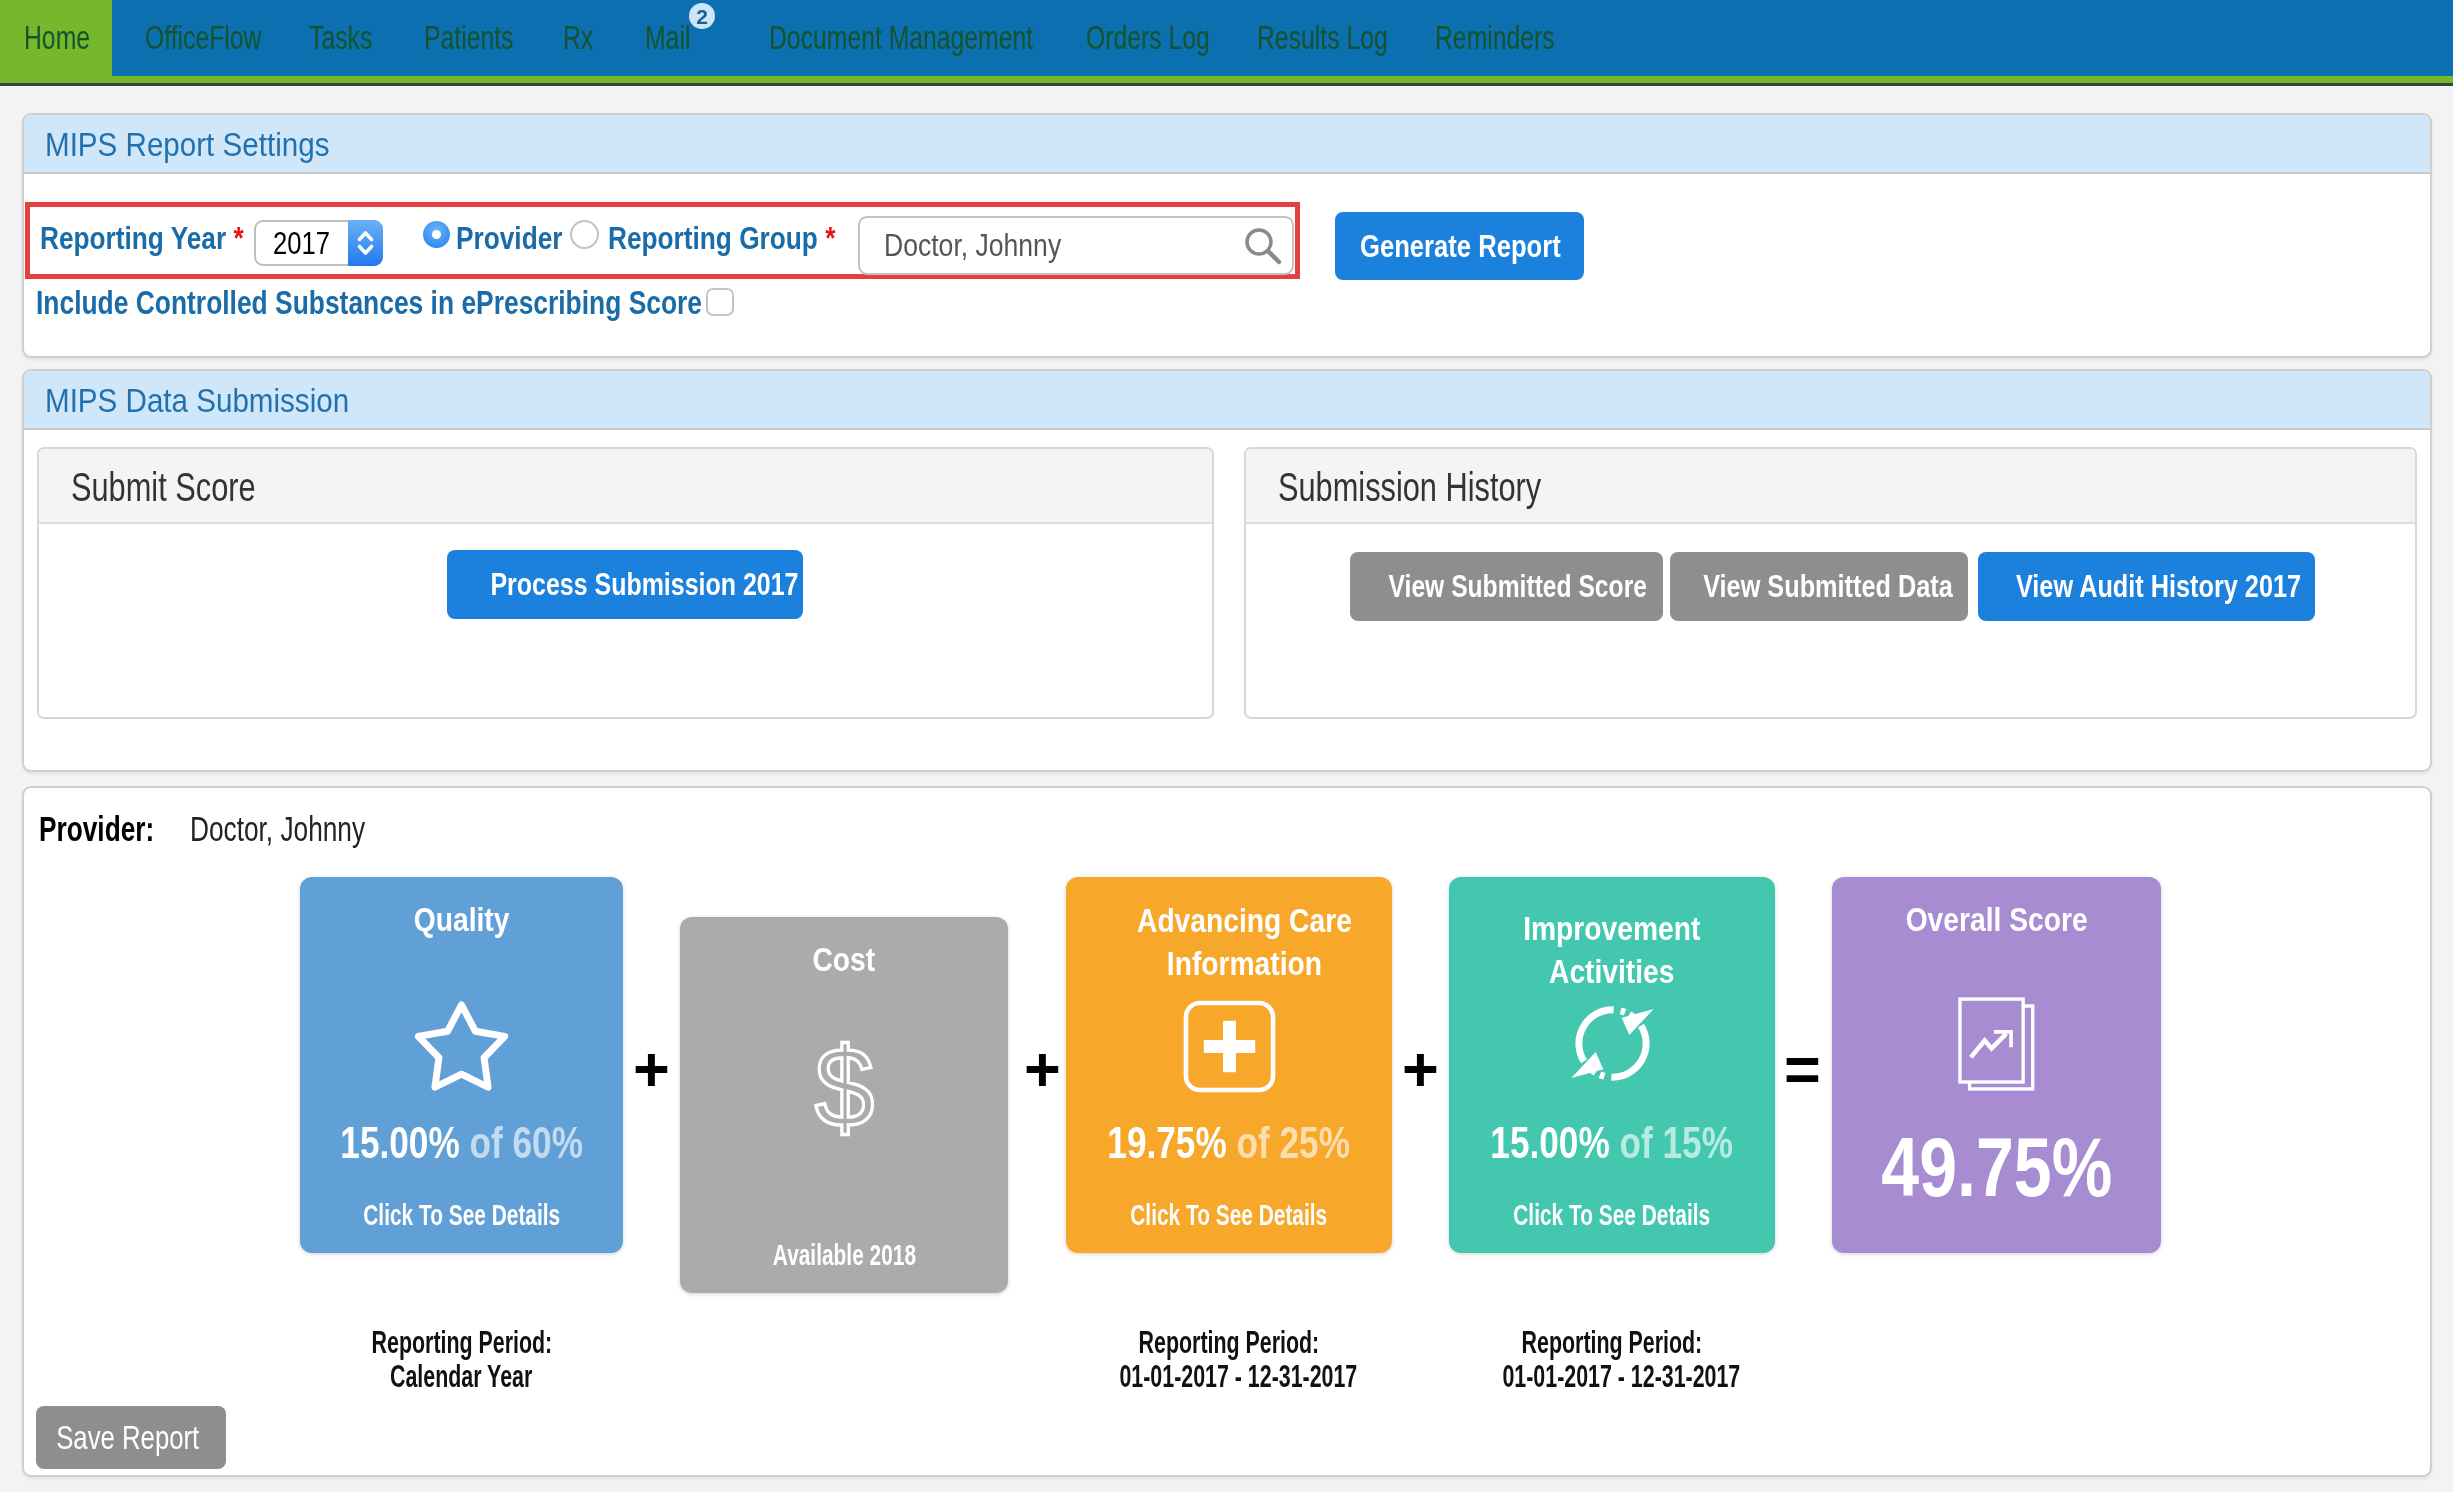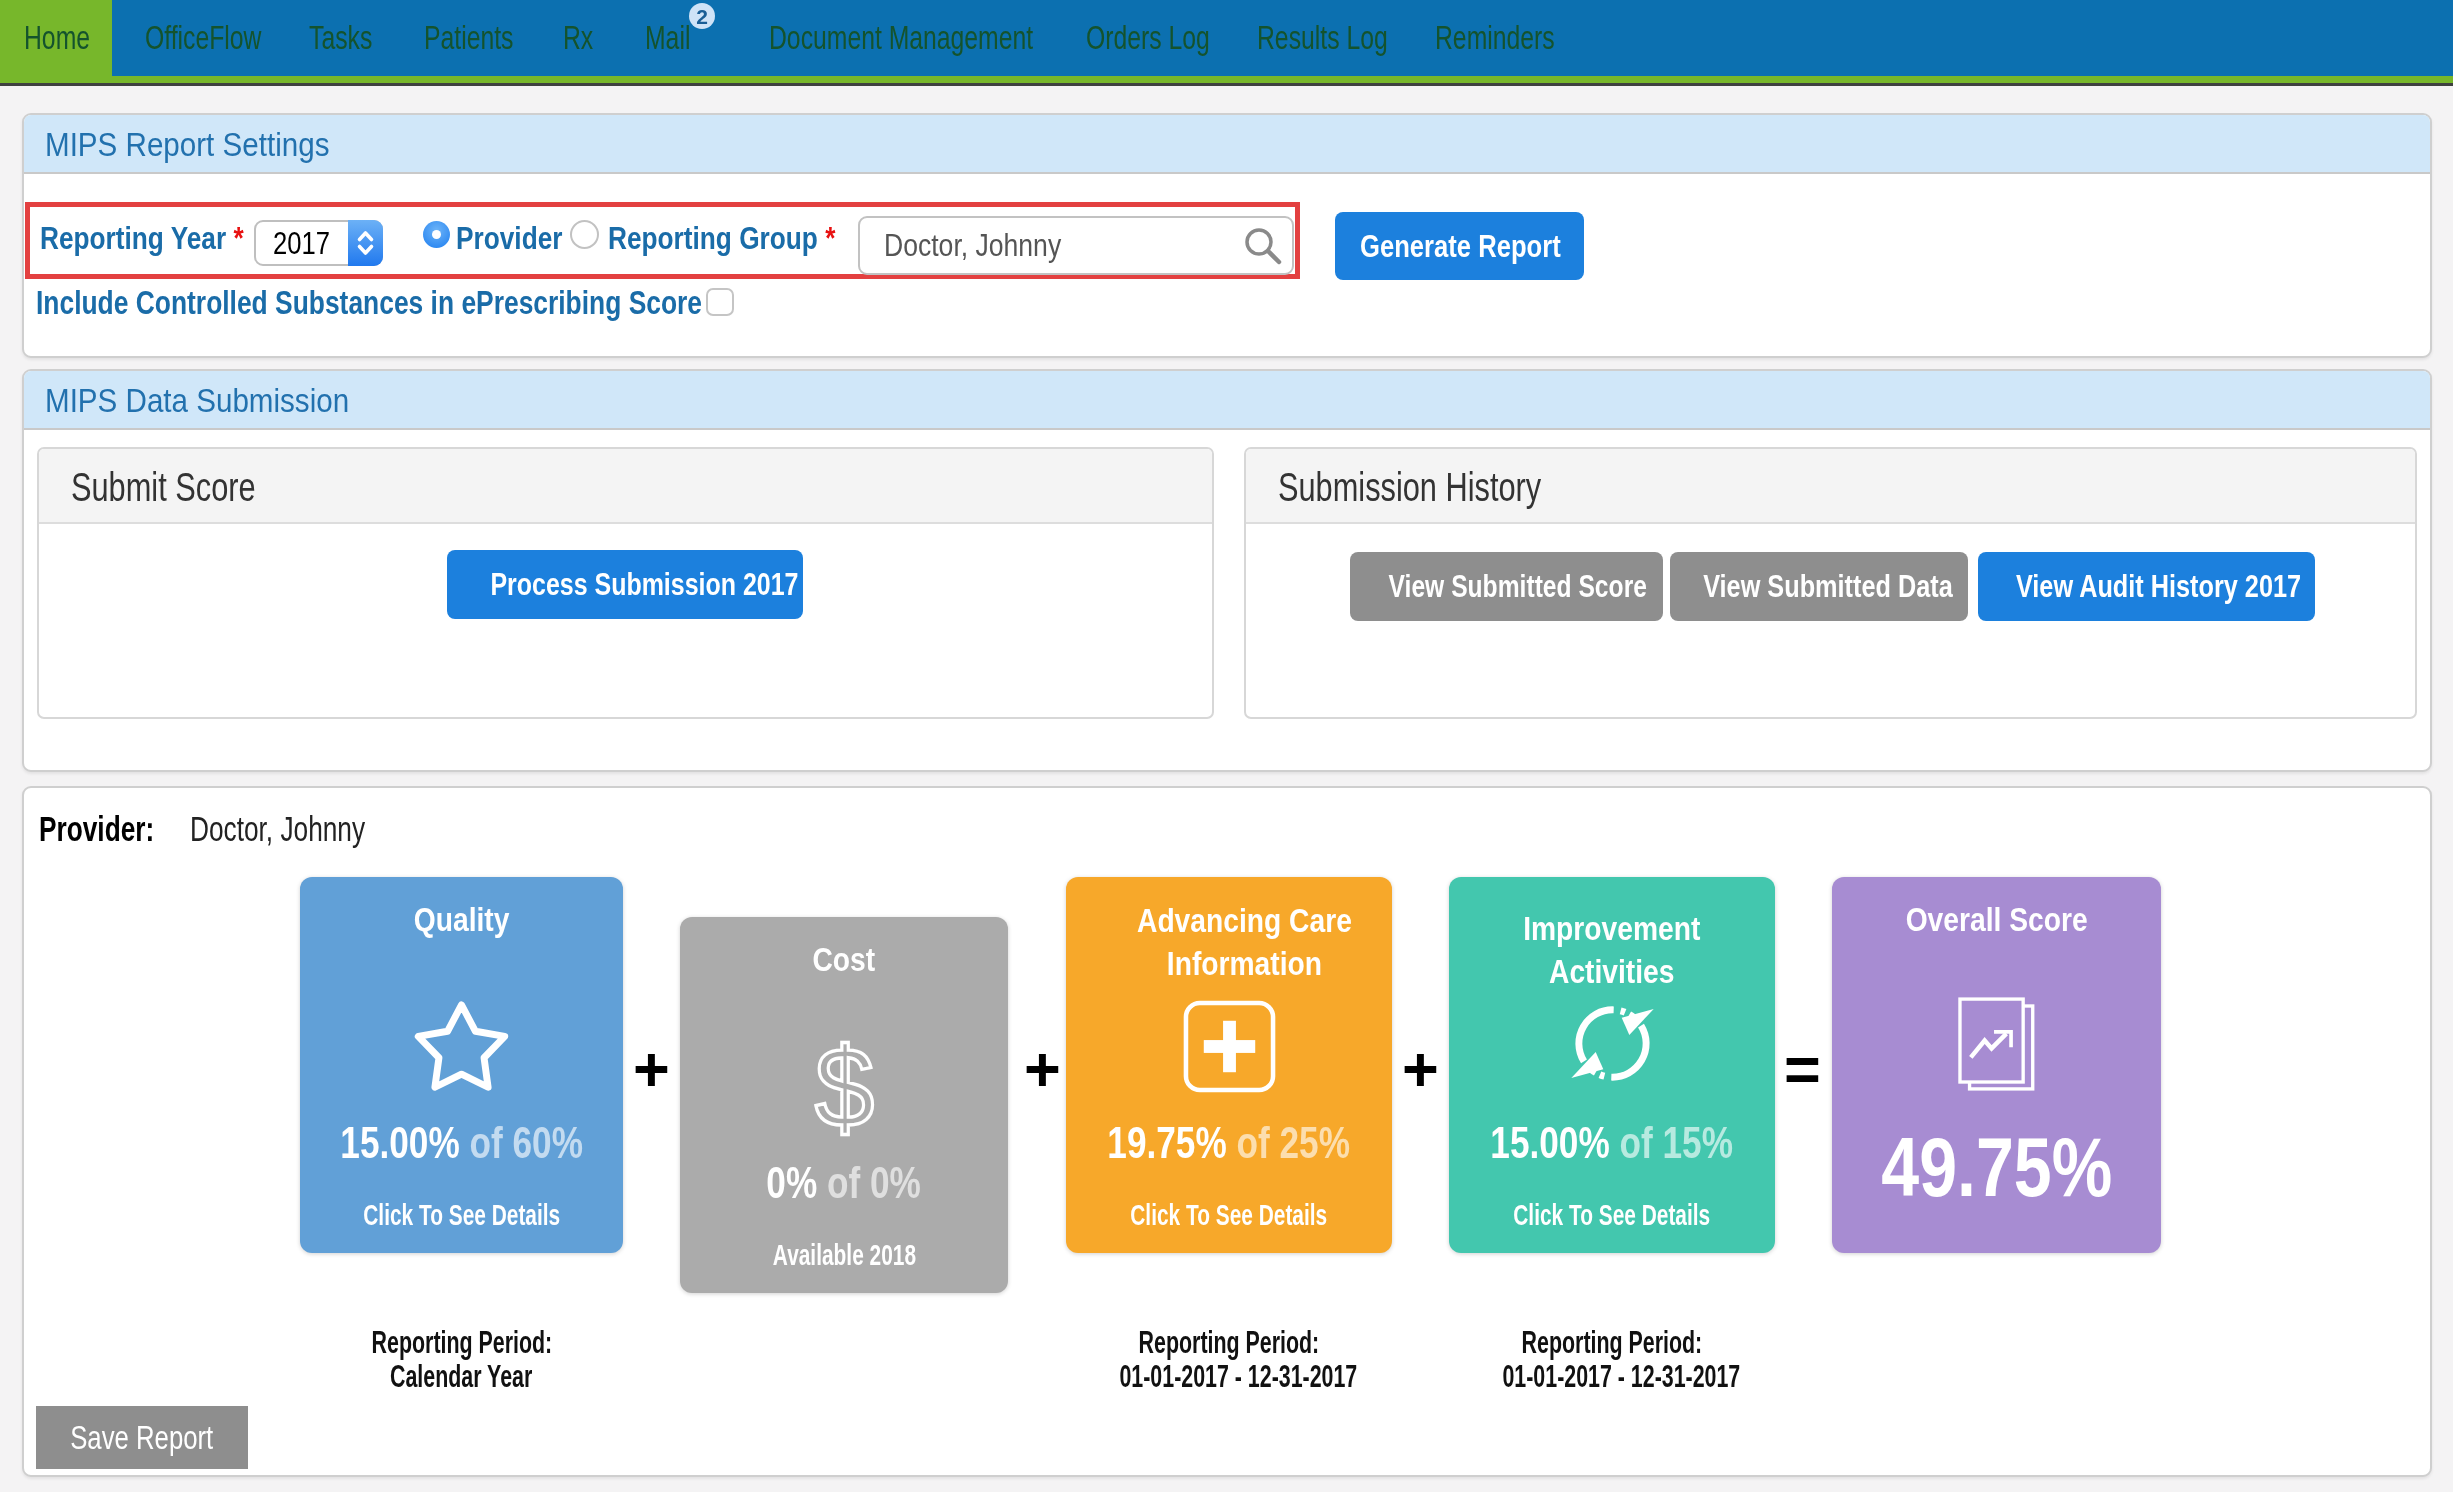--- a/index.html
+++ b/index.html
@@ -48,21 +48,21 @@
 
 
 .card { position:absolute; top:877px; height:376px; border-radius:12px; color:#fff; text-align:center; box-shadow:0 1px 4px rgba(0,0,0,0.18); }
 .cardtitle { position:absolute; left:0; top:21px; width:100%; font-size:34px; font-weight:bold; line-height:42px; text-align:center; }
 .cardicon { position:absolute; left:0; top:121px; width:100%; height:99px; text-align:center; }
 .cardpct { position:absolute; left:0; top:241px; width:100%; font-size:44px; font-weight:bold; text-align:center; }
 .cardpct .dim { opacity:0.62; }
 .carddet { position:absolute; left:0; top:322px; width:100%; font-size:29px; font-weight:bold; text-align:center; }
 .op { position:absolute; top:1038px; width:59px; color:#000; font-size:63px; font-weight:bold; text-align:center; line-height:63px; }
 .rp { position:absolute; top:1278px; color:#111; font-size:31px; font-weight:bold; line-height:34px; text-align:center;margin-top:48px; }
-#savebtn { left:36px; top:1406px; width:212px; height:63px; background:#8e8e8e; border-radius:0; color:#fff; font-size:33px; text-align:center; line-height:63px; }
+#savebtn { left:36px; top:1406px; width:190px; height:63px; background:#8e8e8e; border-radius:8px; color:#fff; font-size:33px; line-height:63px; }
 </style>
 </head>
 <body>
 <div class="abs" id="nav"></div>
 <div class="abs" id="navgreen"></div>
 <div class="abs" id="navdark"></div>
 <div class="abs" id="hometab"></div>
 <div class="navitem" style="left:24px;"><span class="sx">Home</span></div>
 <div class="navitem" style="left:145px;"><span class="sx">OfficeFlow</span></div>
 <div class="navitem" style="left:309px;"><span class="sx">Tasks</span></div>
@@ -132,21 +132,20 @@
   <div class="carddet"><span class="sxc" style="--k:0.72">Click To See Details</span></div>
 </div>
 <div class="op" style="left:622px;">+</div>
 <div class="card" style="left:680px; width:328px; background:#ababab;margin-top:40px;">
   <div class="cardtitle"><span class="sxc" style="--k:0.83">Cost</span></div>
   <div class="cardicon">
     <svg width="99" height="103" viewBox="0 0 100 104" style="margin-top:-1px;">
       <text x="50" y="91" font-family="Liberation Sans, sans-serif" font-size="115" text-anchor="middle" fill="none" stroke="#fff" stroke-width="3.4" transform="translate(50 0) scale(0.94 1) translate(-50 0)">$</text>
     </svg>
   </div>
-  <div class="cardpct"><span class="sxc" style="--k:0.80">0% <span class="dim">of 0%</span></span></div>
   <div class="carddet"><span class="sxc" style="--k:0.72">Available 2018</span></div>
 </div>
 <div class="op" style="left:1013px;">+</div>
 <div class="card" style="left:1066px; width:326px; background:#f7a82a;">
   <div class="cardtitle" style="top:22px; line-height:43px;padding-left:30px;"><span class="sxc" style="--k:0.83">Advancing Care<br>Information</span></div>
   <div class="cardicon">
     <svg width="93" height="93" viewBox="0 0 94 94" style="margin-top:2px;">
       <rect x="3" y="3" width="88" height="88" rx="14" fill="none" stroke="#fff" stroke-width="4.6"></rect>
       <rect x="40.5" y="21" width="13" height="52" fill="#fff"></rect>
       <rect x="21" y="40.5" width="52" height="13" fill="#fff"></rect>

